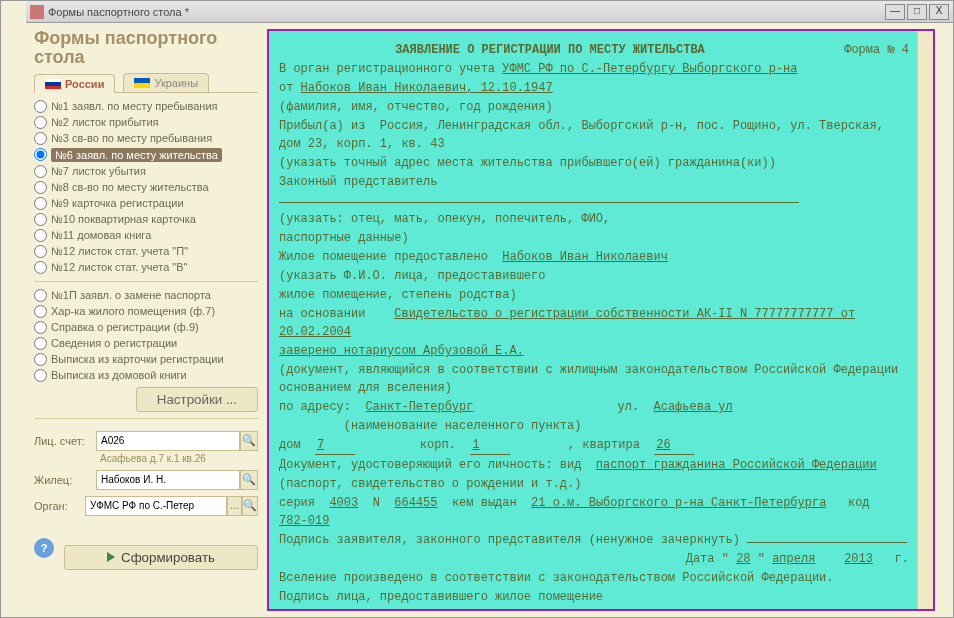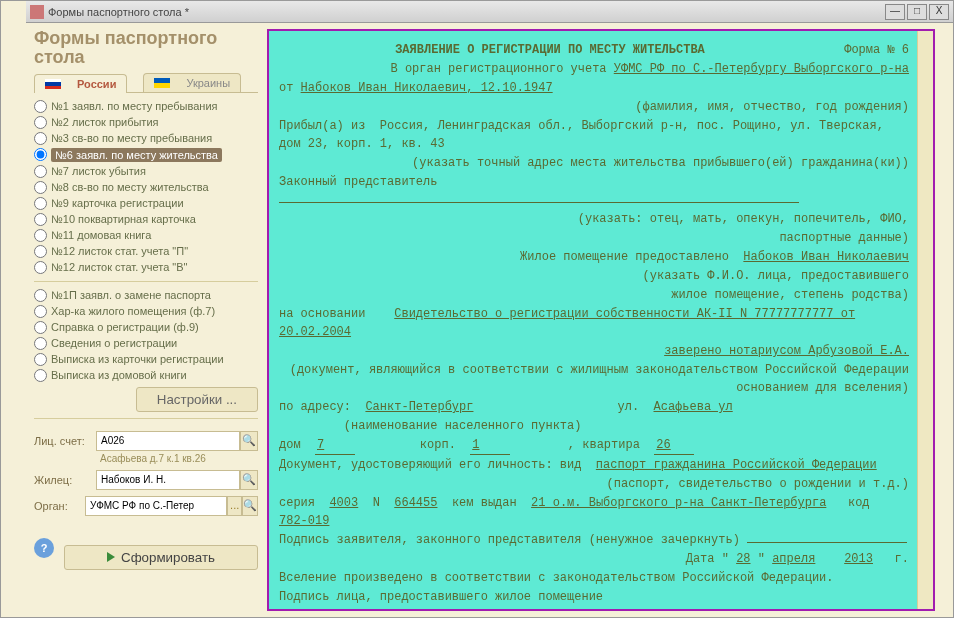--- a/index.html
+++ b/index.html
@@ -66,25 +66,25 @@
     border-bottom: 1px solid #c7bc92;
     margin-bottom: 6px;
   }
   .tab {
     padding: 3px 10px;
     border: 1px solid #c7bc92;
     border-bottom: none;
     background: #eee7c5;
     color: #888;
     border-radius: 4px 4px 0 0;
-    margin-right: 16px;
+    margin-right: 8px;
     cursor: pointer;
     display: flex;
     align-items: center;
-    gap: 16px;
+    gap: 4px;
   }
   .tab.active { background: #f5f0d8; color: #b4583f; font-weight: bold; position: relative; top: 1px; }
   .flag { width: 16px; height: 10px; display: inline-block; }
   .flag-ru { background: linear-gradient(to bottom, #fff 33%, #0039a6 33%, #0039a6 66%, #d52b1e 66%); }
   .flag-ua { background: linear-gradient(to bottom, #005bbb 50%, #ffd500 50%); }
   .radio-list { display: flex; flex-direction: column; gap: 1px; }
   .radio-item {
     display: flex; align-items: center;
     padding: 1px 0;
     color: #666e4a;
@@ -170,21 +170,21 @@
     font-family: "Courier New", monospace;
     font-size: 12px;
     color: #5a6a32;
     line-height: 1.5;
     white-space: normal;
   }
   .doc .title-row { display: flex; }
   .doc .title-row .center { flex: 1; text-align: center; font-weight: bold; }
   .doc .title-row .right { width: 88px; text-align: right; }
   .u { text-decoration: underline; }
-  .center { text-align: right; }
+  .center { text-align: left; }
   .doc .fill {
     display: inline-block;
     border-bottom: 1px solid #5a6a32;
     min-width: 40px;
     padding: 0 2px;
   }
   .doc .line { margin: 1px 0; }
   .scrollbar-v {
     position: absolute; right: 0; top: 0; bottom: 0;
     width: 16px;
@@ -325,21 +325,21 @@
           <span>Сформировать</span>
         </button>
       </div>
     </div>
 
     <div class="doc-pane">
       <div class="scrollbar-v"></div>
       <div class="doc">
         <div class="title-row">
           <span class="center">ЗАЯВЛЕНИЕ О РЕГИСТРАЦИИ ПО МЕСТУ ЖИТЕЛЬСТВА</span>
-          <span class="right">Форма № 6</span>
+          <span class="right">Форма № 4</span>
         </div>
         <div class="line center">
           <span>В орган регистрационного учета</span>
           <span class="u">УФМС РФ по С.-Петербургу Выборгского р-на</span>
         </div>
         <div class="line">
           <span>от</span>
           <span class="u">Набоков Иван Николаевич, 12.10.1947</span>
         </div>
         <div class="line center">(фамилия, имя, отчество, год рождения)</div>

